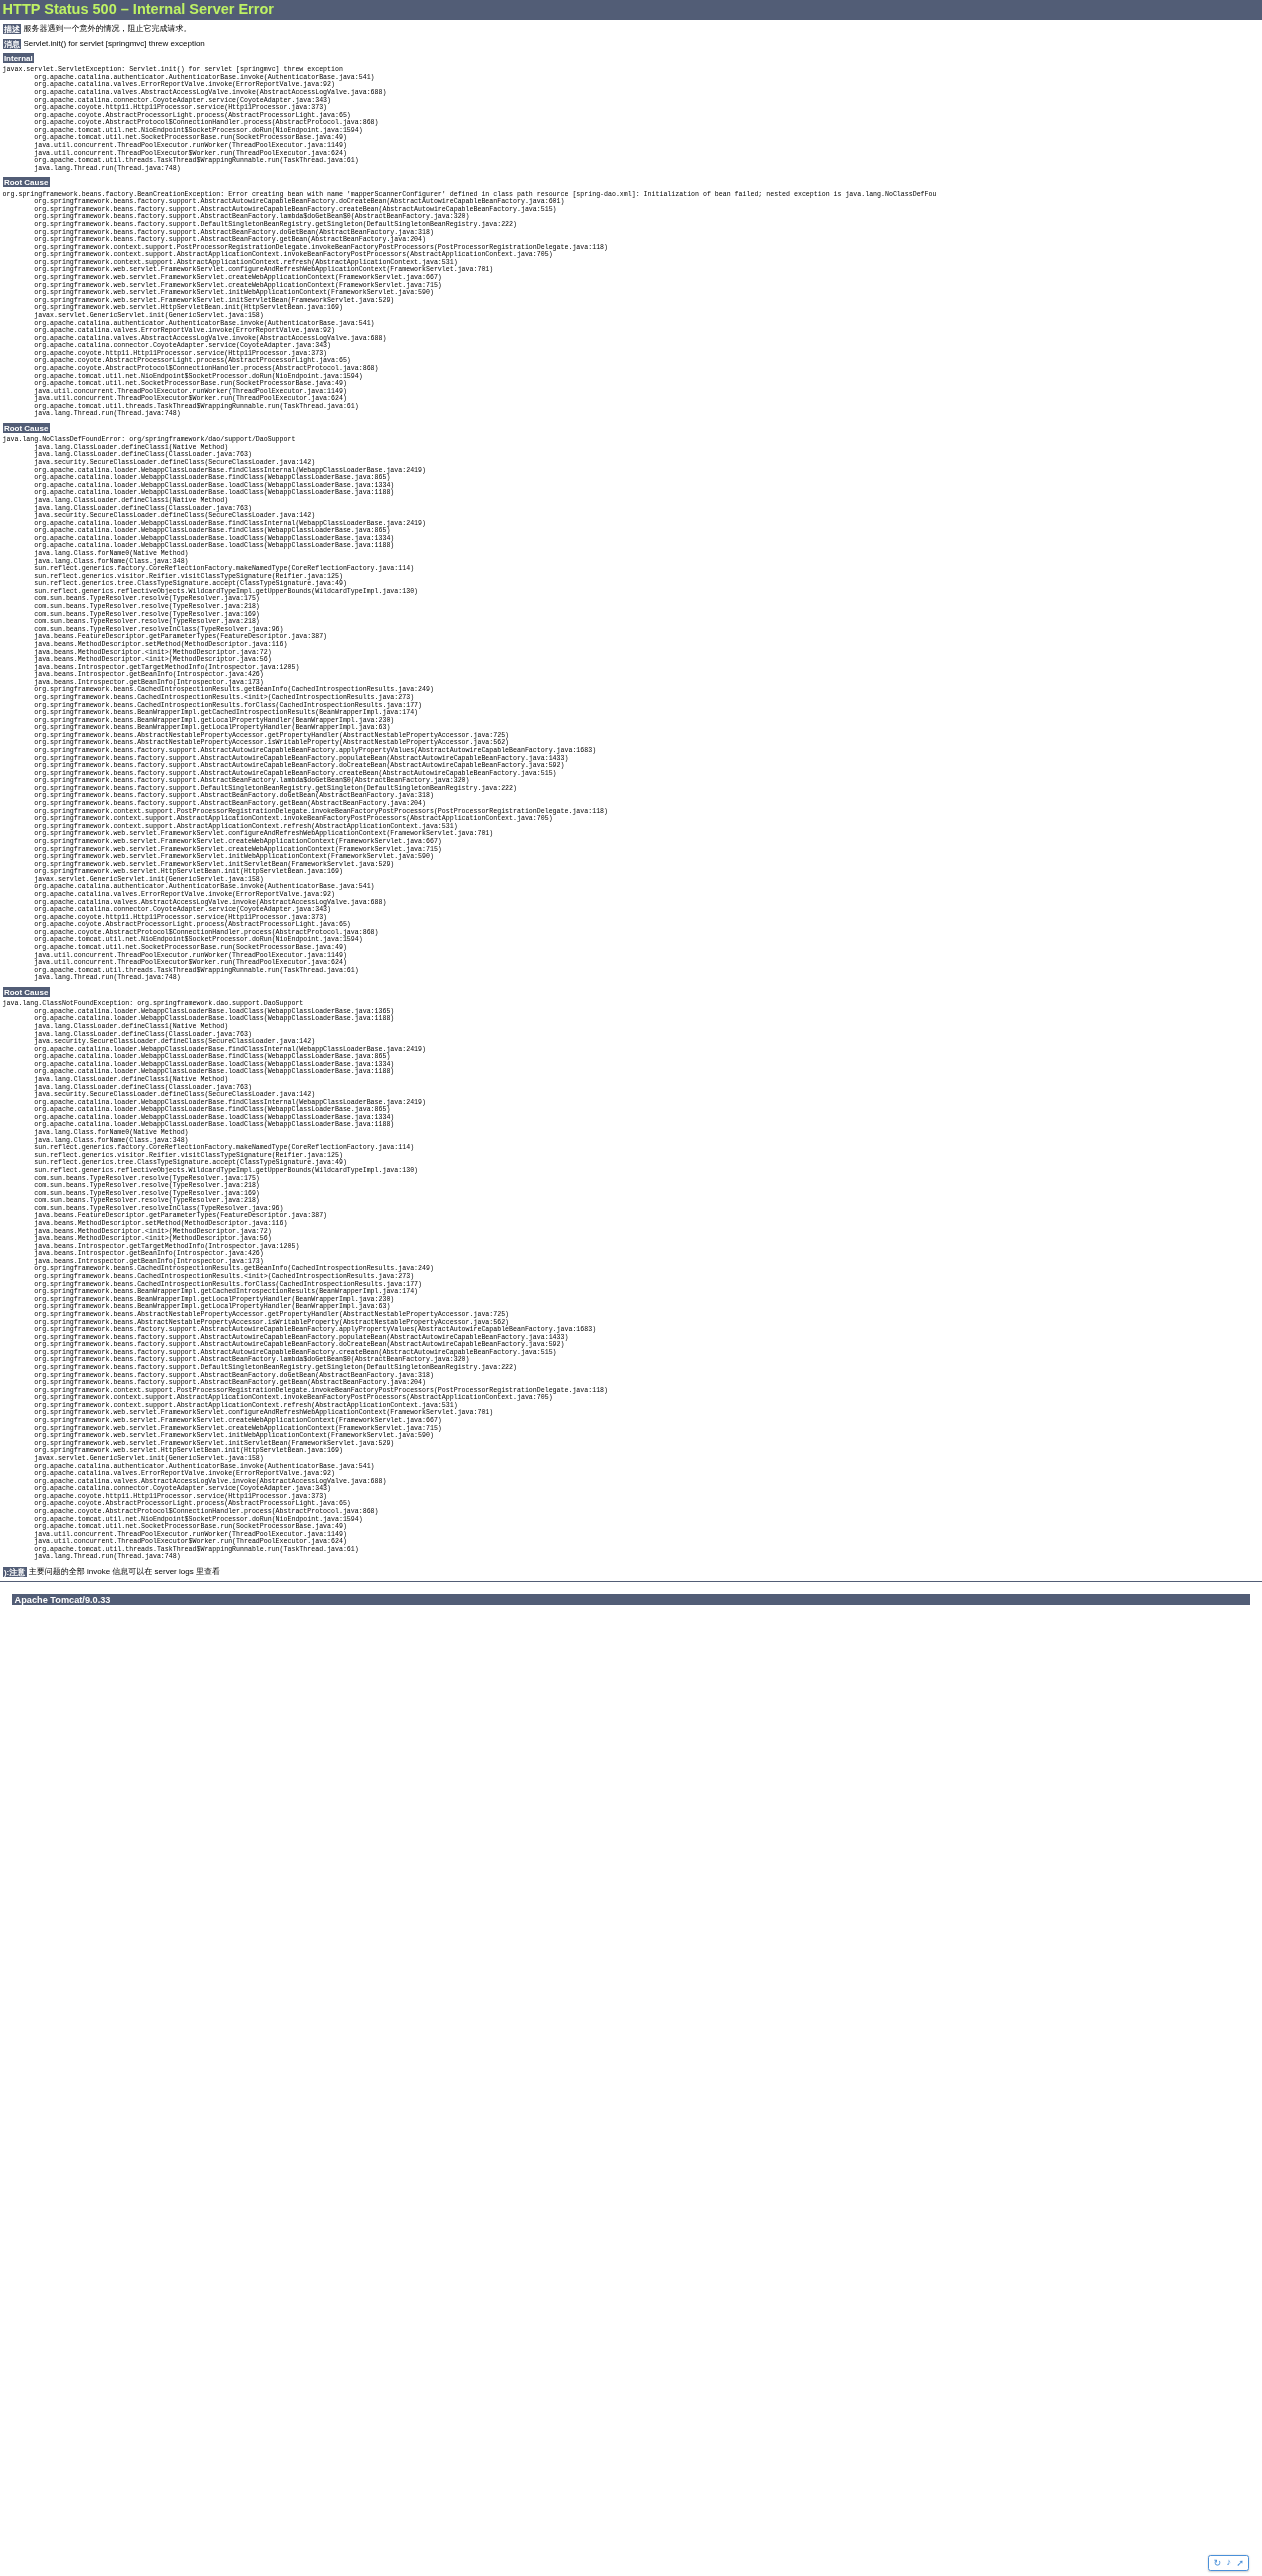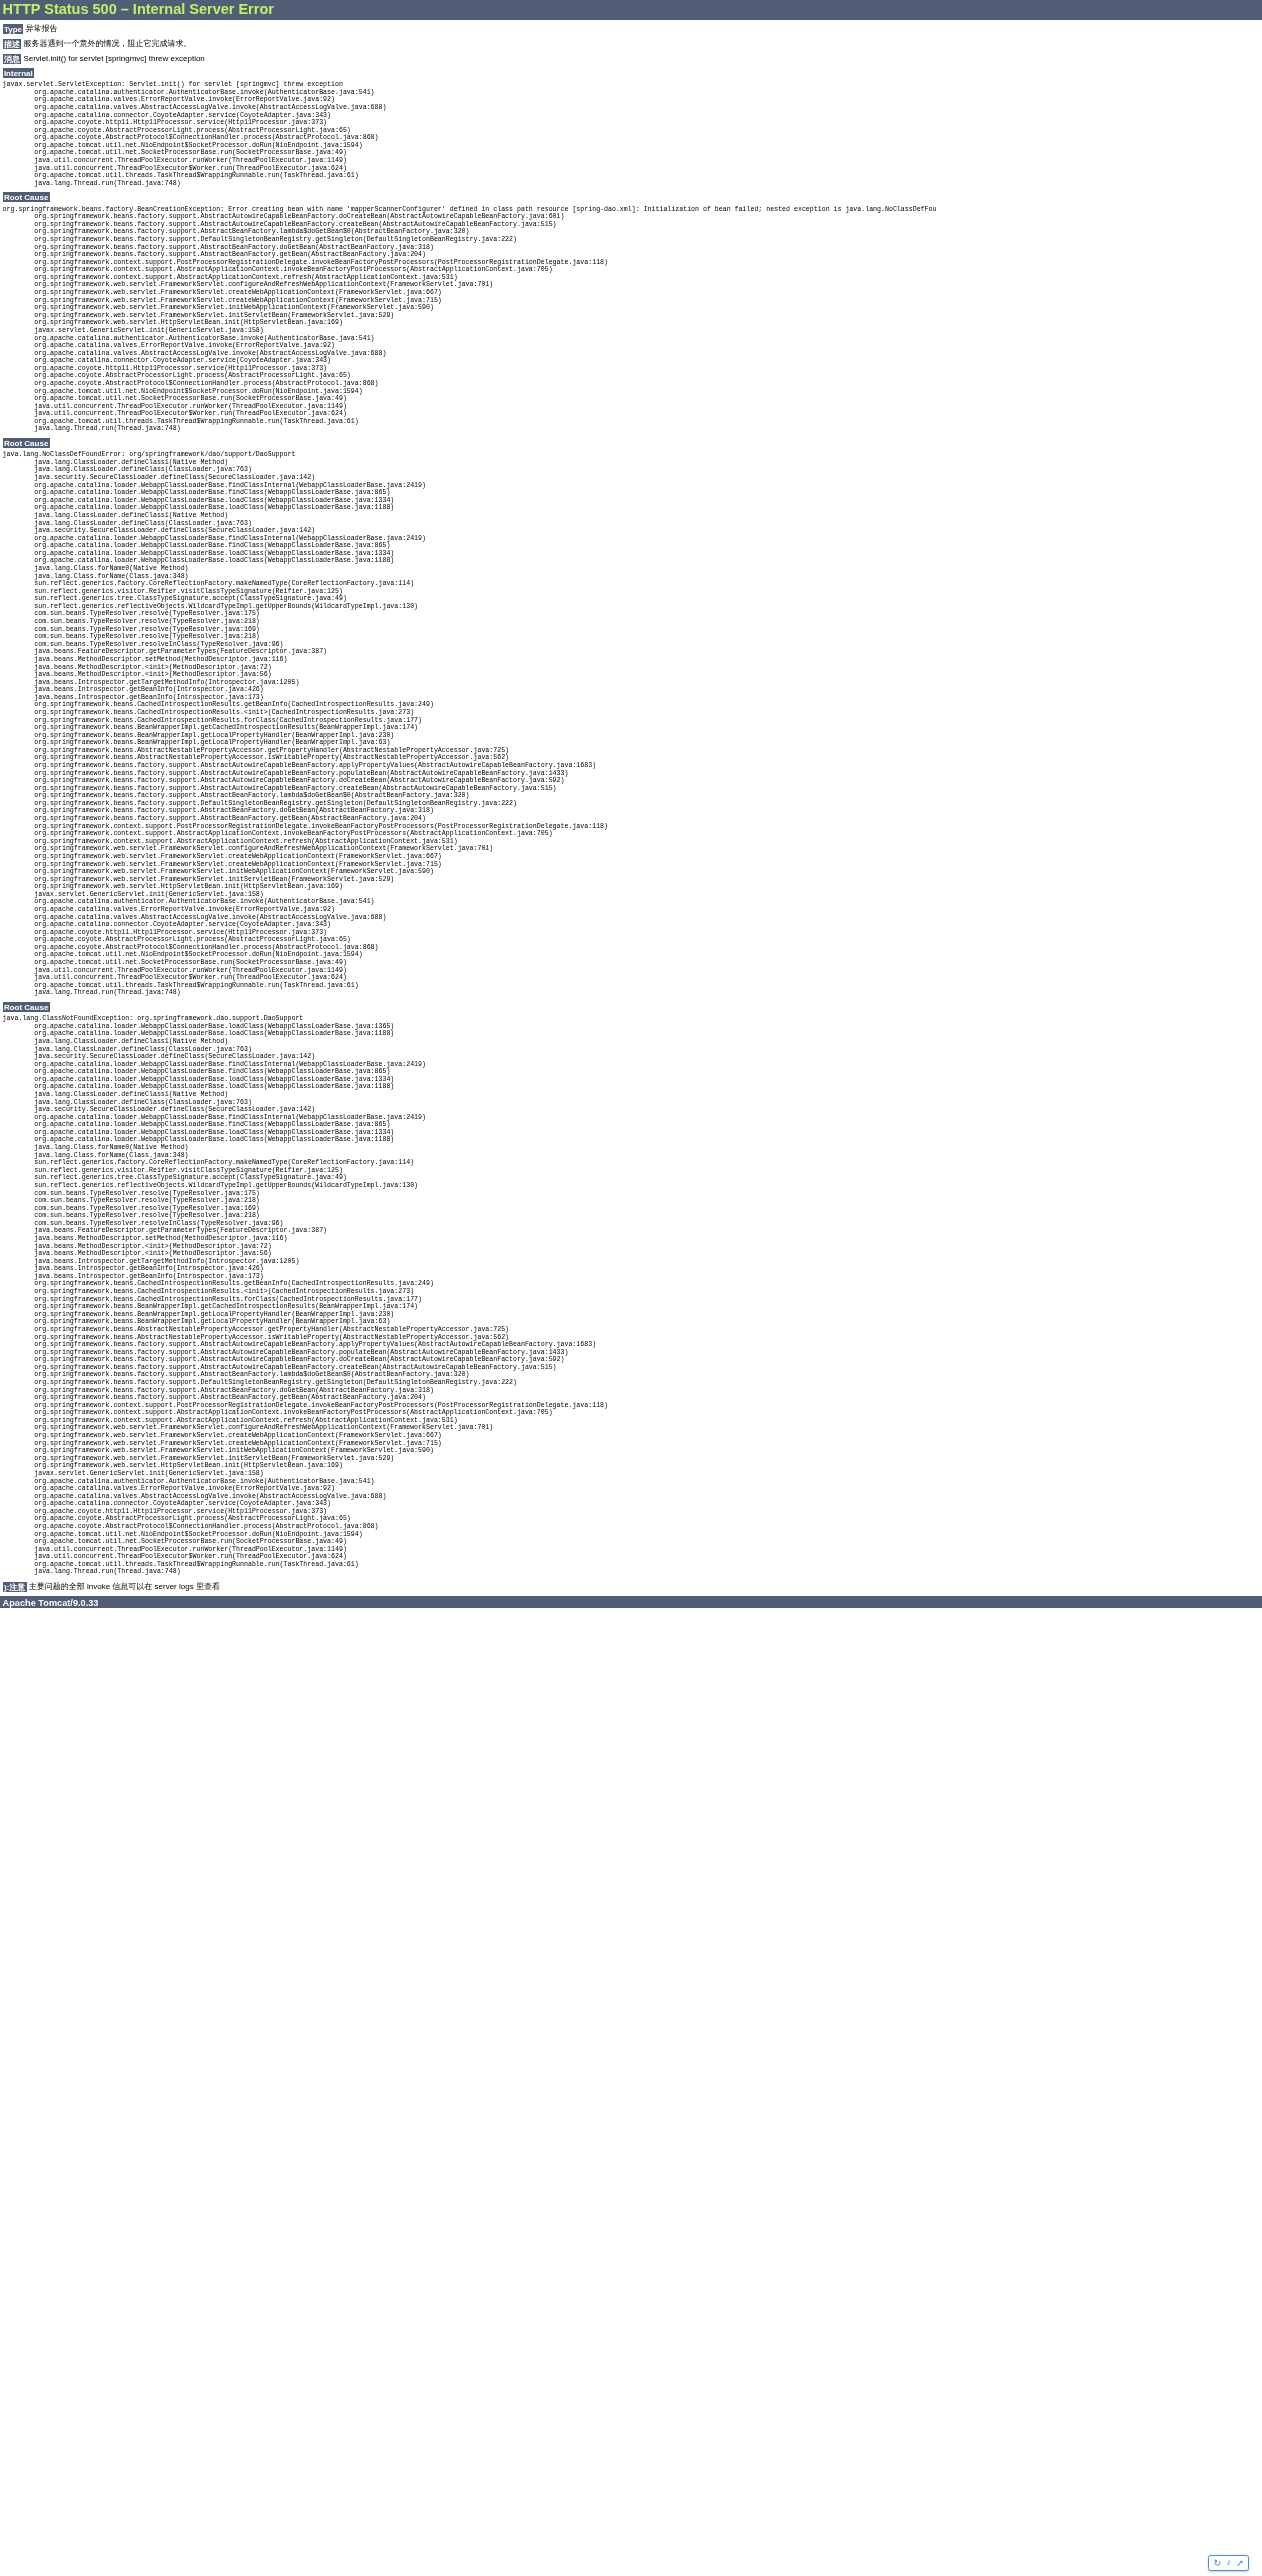--- a/index.html
+++ b/index.html
@@ -41,21 +41,21 @@
     margin: 1.3px 0 5.3px 0;
     padding: 0 2.6px;
     white-space: pre;
     line-height: 1.15;
   }
   h3.footer {
     font-family: Tahoma, Arial, sans-serif;
     font-size: 9.2px;
     background-color: #525D76;
     color: #fff;
-    margin: 0;
+    margin: 12px;
     padding: 0.7px 2.6px;
   }
   .content {
     padding: 0;
   }
   .toolbar {
     position: fixed;
     right: 13px;
     bottom: 5.3px;
     background: #fff;
@@ -72,23 +72,20 @@
     cursor: pointer;
   }
 </style>
 </head>
 <body>
 
 <div class="content">
   <h1>HTTP Status 500 – Internal Server Error</h1>
   <hr class="line">
 
-  <p>
-    <b class="label">Type</b><span> 异常报告</span>
-  </p>
 
   <p>
     <b class="label">描述</b><span> 服务器遇到一个意外的情况，阻止它完成请求。</span>
   </p>
 
   <p>
     <b class="label">消息</b><span> Servlet.init() for servlet [springmvc] threw exception</span>
   </p>
 
   <p>

